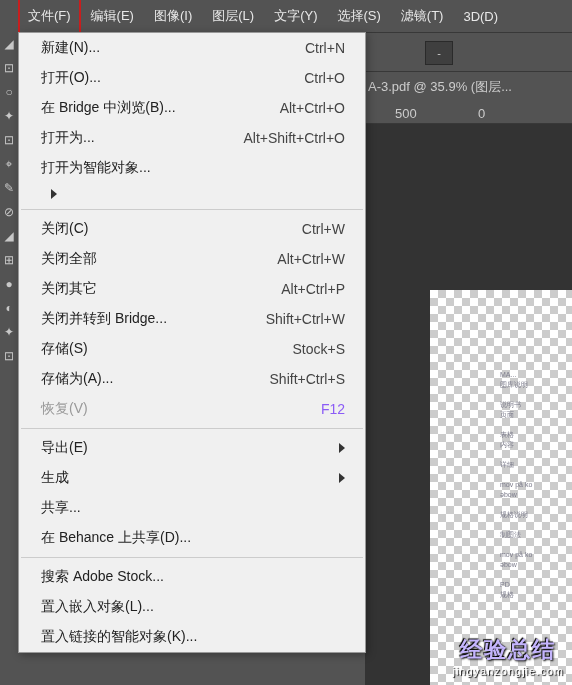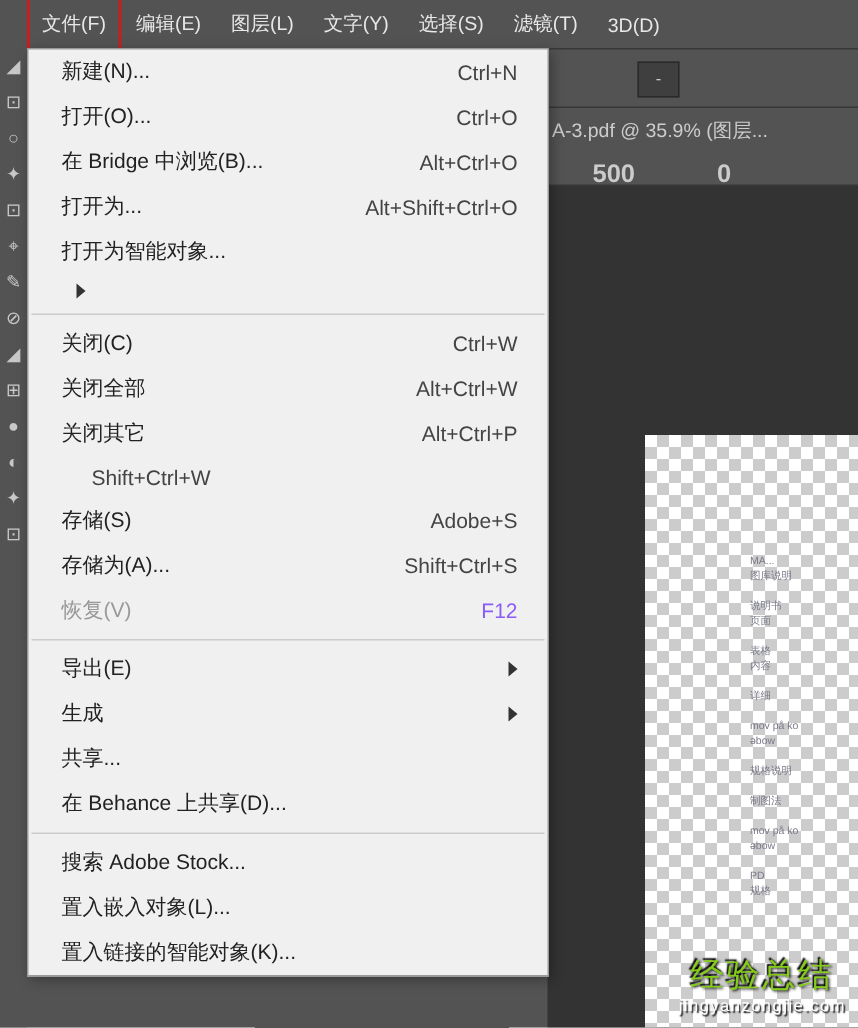--- a/index.html
+++ b/index.html
@@ -68,22 +68,21 @@
     .ruler {
       background: #535353;
       height: 20px;
       position: relative;
       border-bottom: 1px solid #383838;
     }
     .ruler-mark {
       position: absolute;
       top: 2px;
       color: #ccc;
-      font-size: 17px;
-      font-weight: bold;
+      font-size: 13px;
     }
     .canvas-area {
       position: absolute;
       left: 365px;
       top: 124px;
       width: 207px;
       height: 561px;
       background: #333;
     }
     .canvas-checker {
@@ -168,38 +167,39 @@
     }
     .watermark {
       position: absolute;
       right: 8px;
       bottom: 8px;
       z-index: 200;
       text-align: center;
     }
     .watermark-main {
       font-size: 22px;
-      font-weight: normal;
-      color: #84cc16;
+      font-weight: bold;
+      color: #c4b5fd;
       text-shadow: 1px 1px 2px #000, -1px -1px 1px #000;
       letter-spacing: 2px;
     }
     .watermark-sub {
       font-size: 11px;
       color: #fff;
       text-shadow: 1px 1px 1px #000;
       letter-spacing: 1px;
     }
   </style>
 </head>
 <body>
 
 <div class="menubar">
     <div class="menubar-item active">文件(F)</div>
     <div class="menubar-item">编辑(E)</div>
+    <div class="menubar-item">图像(I)</div>
     <div class="menubar-item">图层(L)</div>
     <div class="menubar-item">文字(Y)</div>
     <div class="menubar-item">选择(S)</div>
     <div class="menubar-item">滤镜(T)</div>
     <div class="menubar-item">3D(D)</div>
   </div>
 
 <div class="toolbar-row">
   <div class="toolbar-dropdown">-</div>
 </div>
@@ -266,25 +266,26 @@
     </div>
     <div class="menu-item">
       <span class="menu-label">关闭全部</span>
       <span class="menu-shortcut">Alt+Ctrl+W</span>
     </div>
     <div class="menu-item">
       <span class="menu-label">关闭其它</span>
       <span class="menu-shortcut">Alt+Ctrl+P</span>
     </div>
     <div class="menu-item">
+      <span class="menu-label">关闭并转到 Bridge...</span>
       <span class="menu-shortcut">Shift+Ctrl+W</span>
     </div>
     <div class="menu-item">
       <span class="menu-label">存储(S)</span>
-      <span class="menu-shortcut">Adobe+S</span>
+      <span class="menu-shortcut">Stock+S</span>
     </div>
     <div class="menu-item">
       <span class="menu-label">存储为(A)...</span>
       <span class="menu-shortcut">Shift+Ctrl+S</span>
     </div>
     <div class="menu-item disabled">
       <span class="menu-label">恢复(V)</span>
       <span class="menu-shortcut">F12</span>
     </div>
     <div class="menu-separator"></div>

